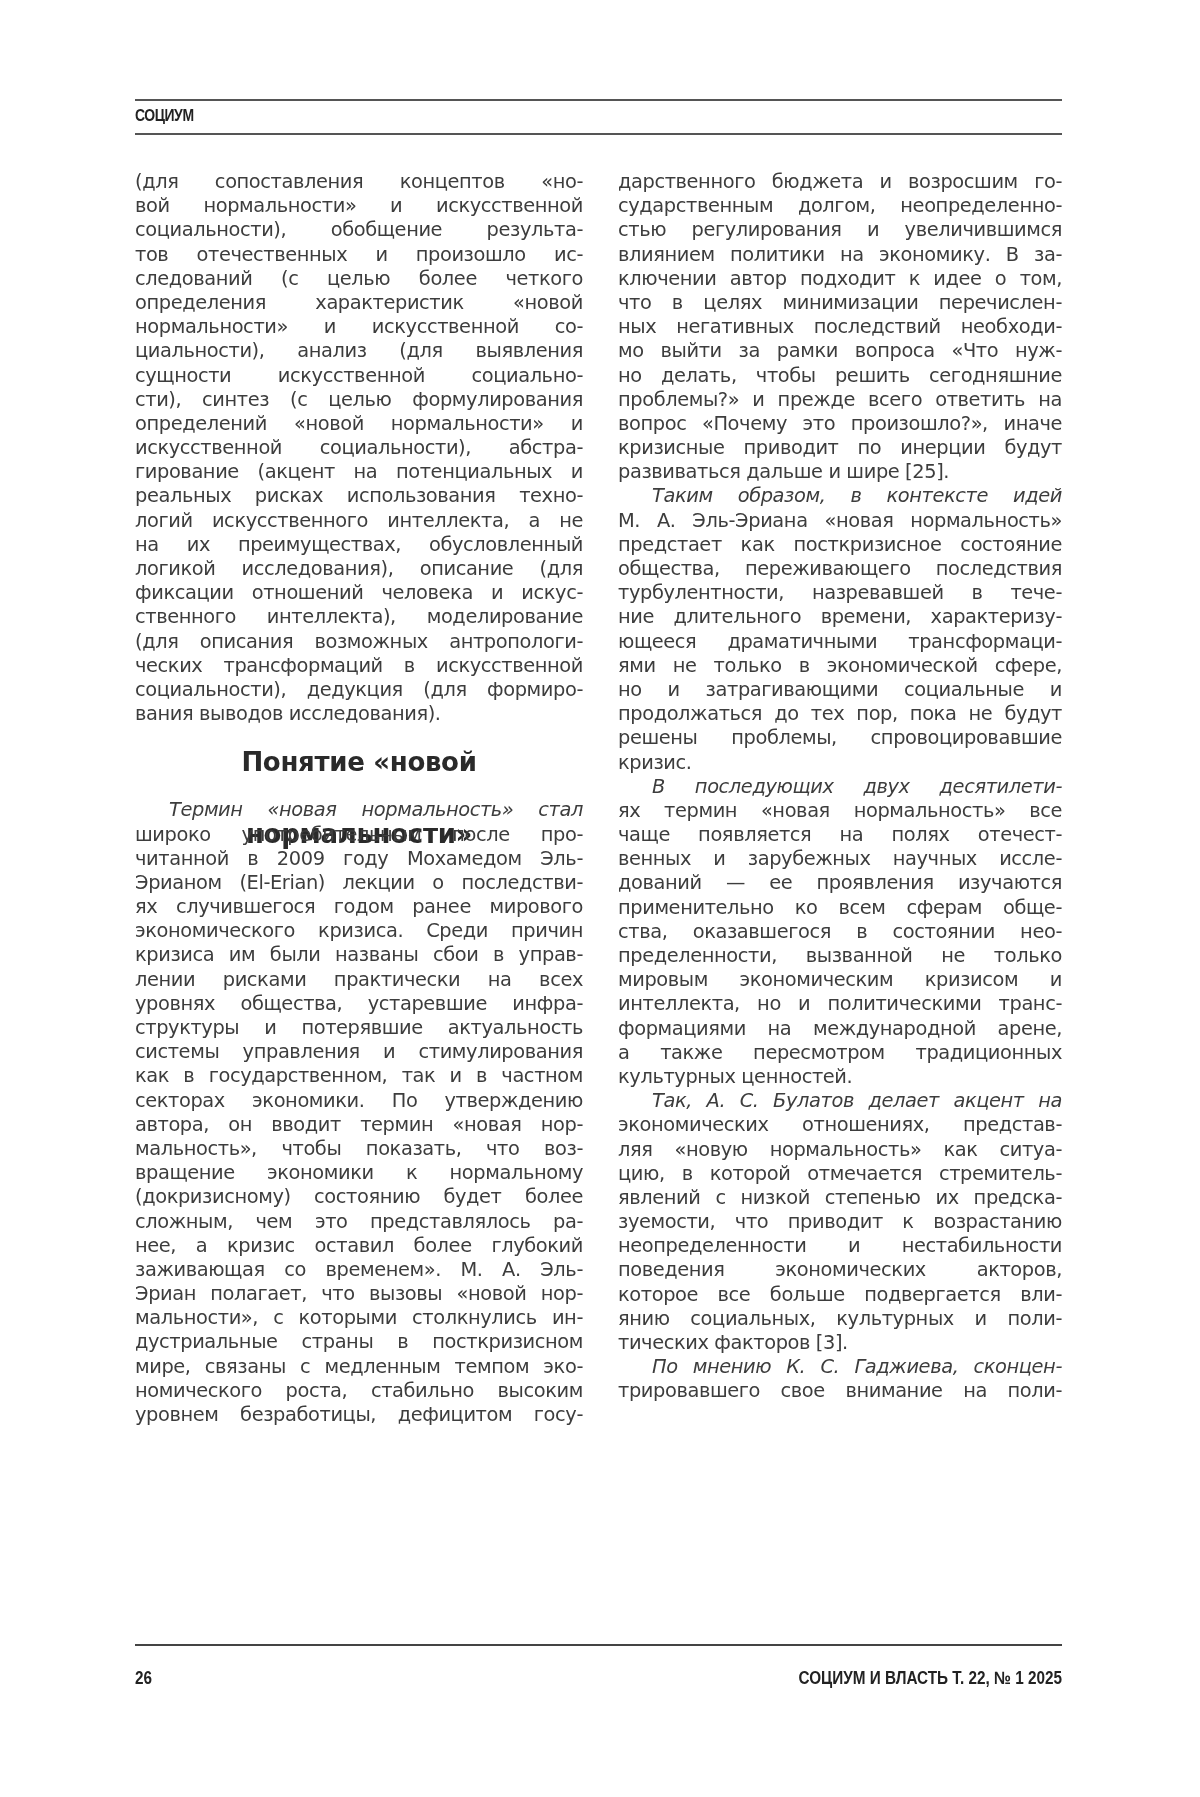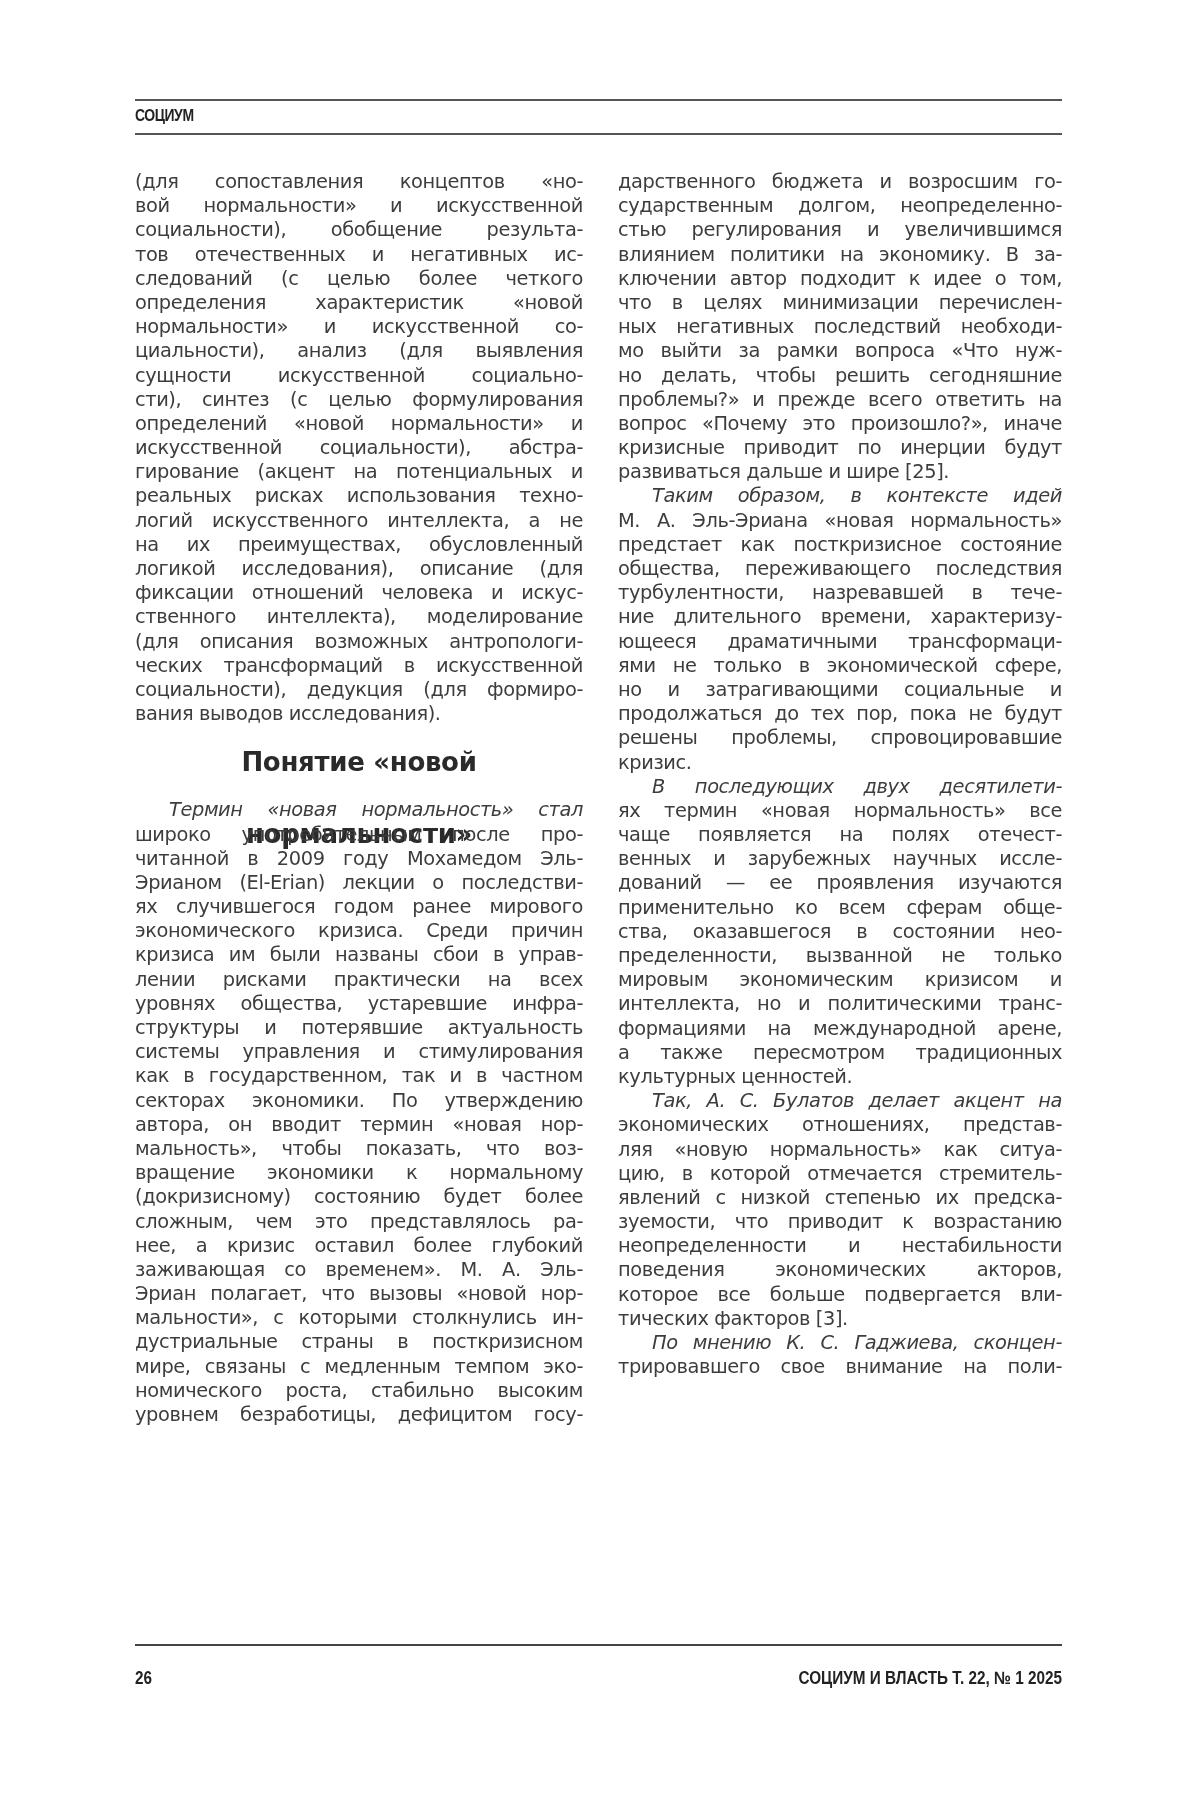--- a/index.html
+++ b/index.html
@@ -30,21 +30,21 @@
 
 <div class="rule top1"></div>
 <div class="running-head">СОЦИУМ</div>
 <div class="rule top2"></div>
 
 <div class="col left">
   <div>
       <span class="line">(для сопоставления концептов «но-</span>
       <span class="line">вой нормальности» и искусственной</span>
       <span class="line">социальности), обобщение результа-</span>
-      <span class="line">тов отечественных и негативных ис-</span>
+      <span class="line">тов отечественных и произошло ис-</span>
       <span class="line">следований (с целью более четкого</span>
       <span class="line">определения характеристик «новой</span>
       <span class="line">нормальности» и искусственной со-</span>
       <span class="line">циальности), анализ (для выявления</span>
       <span class="line">сущности искусственной социально-</span>
       <span class="line">сти), синтез (с целью формулирования</span>
       <span class="line">определений «новой нормальности» и</span>
       <span class="line">искусственной социальности), абстра-</span>
       <span class="line">гирование (акцент на потенциальных и</span>
       <span class="line">реальных рисках использования техно-</span>
@@ -137,20 +137,21 @@
   <div>
       <span class="line indent">Так, А. С. Булатов делает акцент на</span>
       <span class="line">экономических отношениях, представ-</span>
       <span class="line">ляя «новую нормальность» как ситуа-</span>
       <span class="line">цию, в которой отмечается стремитель-</span>
       <span class="line">явлений с низкой степенью их предска-</span>
       <span class="line">зуемости, что приводит к возрастанию</span>
       <span class="line">неопределенности и нестабильности</span>
       <span class="line">поведения экономических акторов,</span>
       <span class="line">которое все больше подвергается вли-</span>
+      <span class="line">янию социальных, культурных и поли-</span>
       <span class="line last">тических факторов [3].</span>
     </div>
   <div>
       <span class="line indent">По мнению К. С. Гаджиева, сконцен-</span>
       <span class="line">трировавшего свое внимание на поли-</span>
     </div>
 </div>
 
 <div class="rule bottom"></div>
 <div class="footer-page">26</div>

